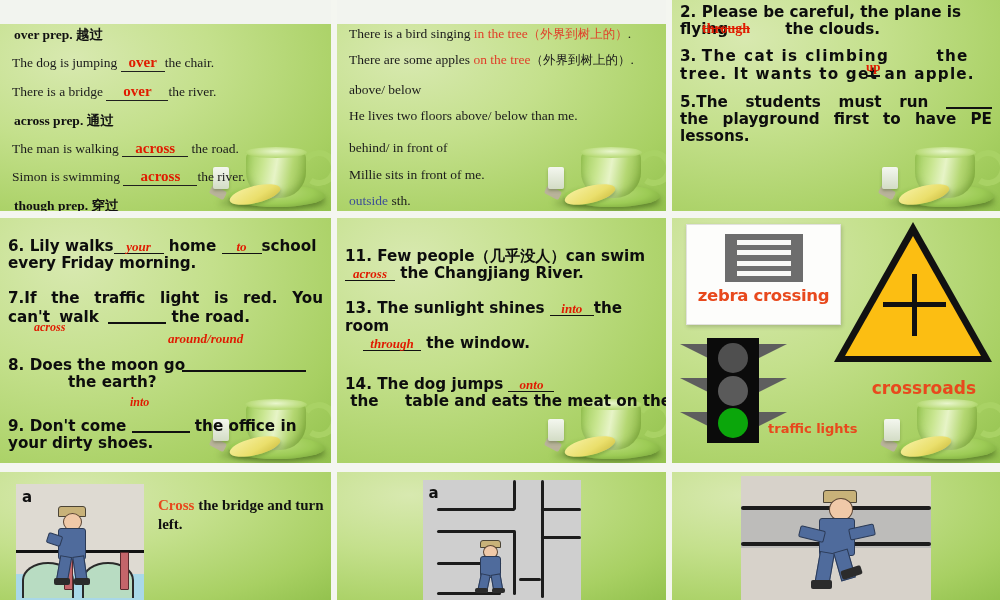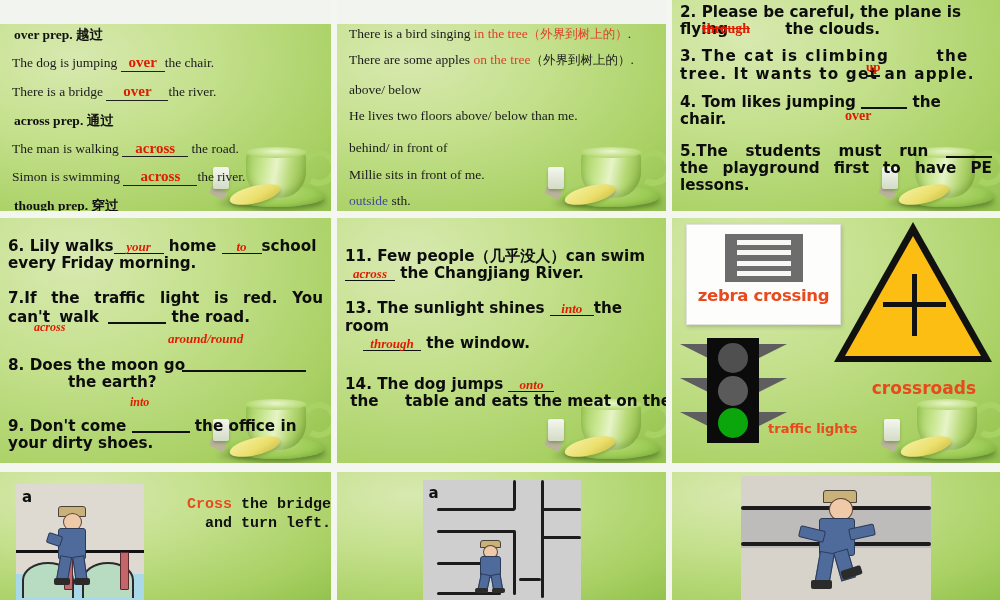--- a/index.html
+++ b/index.html
@@ -161,22 +161,22 @@
     position:absolute;left:96px;top:203px;color:#e8491d;font-weight:bold;
     font-size:13px;font-family:"DejaVu Sans", sans-serif;
   }
 
   
   .pic-slide{display:flex;align-items:flex-start;}
   .photo{
     position:relative;background:#dedad2;overflow:hidden;flex:none;
   }
   .pic-cap{
-    font-family:Liberation Mono, monospace;font-weight:bold;font-size:15px;
-    color:#111;line-height:1.25;margin-top:24px;margin-left:14px;text-align:right;
+    font-family:Liberation Serif, serif;font-weight:bold;font-size:15px;
+    color:#111;line-height:1.25;margin-top:24px;margin-left:14px;
   }
   .pic-cap .hl{color:#e8491d;}
   .photo-letter{
     position:absolute;left:6px;top:4px;font-family:"DejaVu Sans", sans-serif;
     font-weight:bold;font-size:15px;color:#111;z-index:5;
   }
   
   .fg{position:absolute;}
   .fg-hat{background:#c8b279;border:1px solid #4b4436;border-radius:3px 3px 0 0;}
   .fg-head{background:#f0c9a8;border:1px solid #5a4433;border-radius:50%;}
@@ -280,25 +280,20 @@
       <span>Please be careful, the plane is flying </span><span style="display:inline-block;width:52px"></span><span>the clouds.</span>
       <span class="ans-float" style="left:22px;top:17px;font-size:14px;text-decoration:line-through">through</span>
     </div>
 
     <div class="ex-line" style="position:relative">
       <span>3.</span>
       <span style="letter-spacing:1.4px">The cat is climbing </span><span style="display:inline-block;width:34px"></span><span style="letter-spacing:1.2px"> the tree. It wants to get an apple.</span>
       <span class="ans-float" style="left:186px;top:12px;font-size:13px;border-bottom:2px solid #111">up</span>
     </div>
 
-    <div class="ex-line" style="position:relative;margin-bottom:14px">
-      <span>4.</span>
-      <span>Tom likes jumping </span><span class="blk"></span><span> the chair.</span>
-      <span class="ans-float" style="left:165px;top:15px;font-size:14px">over</span>
-    </div>
 
     <div class="ex-line jst" style="position:relative">
       <span>5.</span><span style="word-spacing:10px">The students must run </span><span class="blk"></span><span style="word-spacing:2px"> the playground first to have PE lessons.</span>
       
       
     </div>
 
     <div class="teacup">
       <div class="tc-shadow"></div>
       <div class="tc-saucer"></div>

